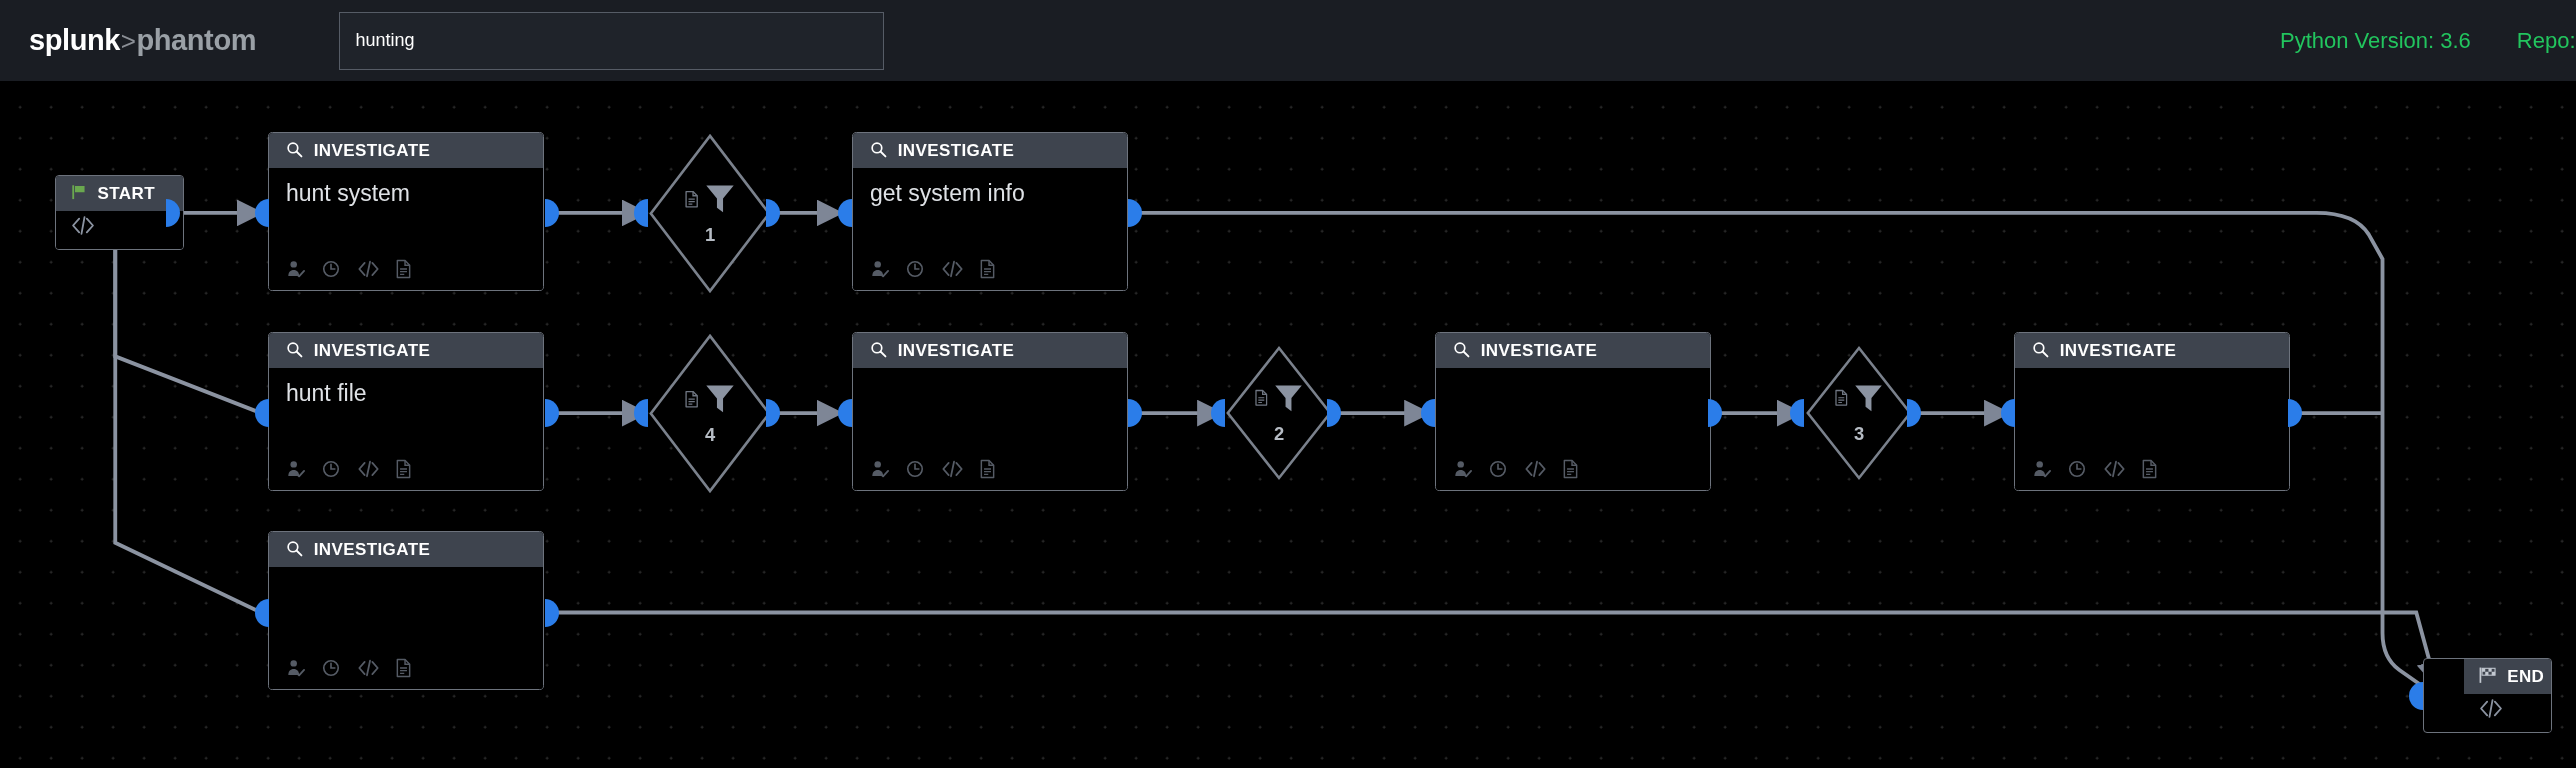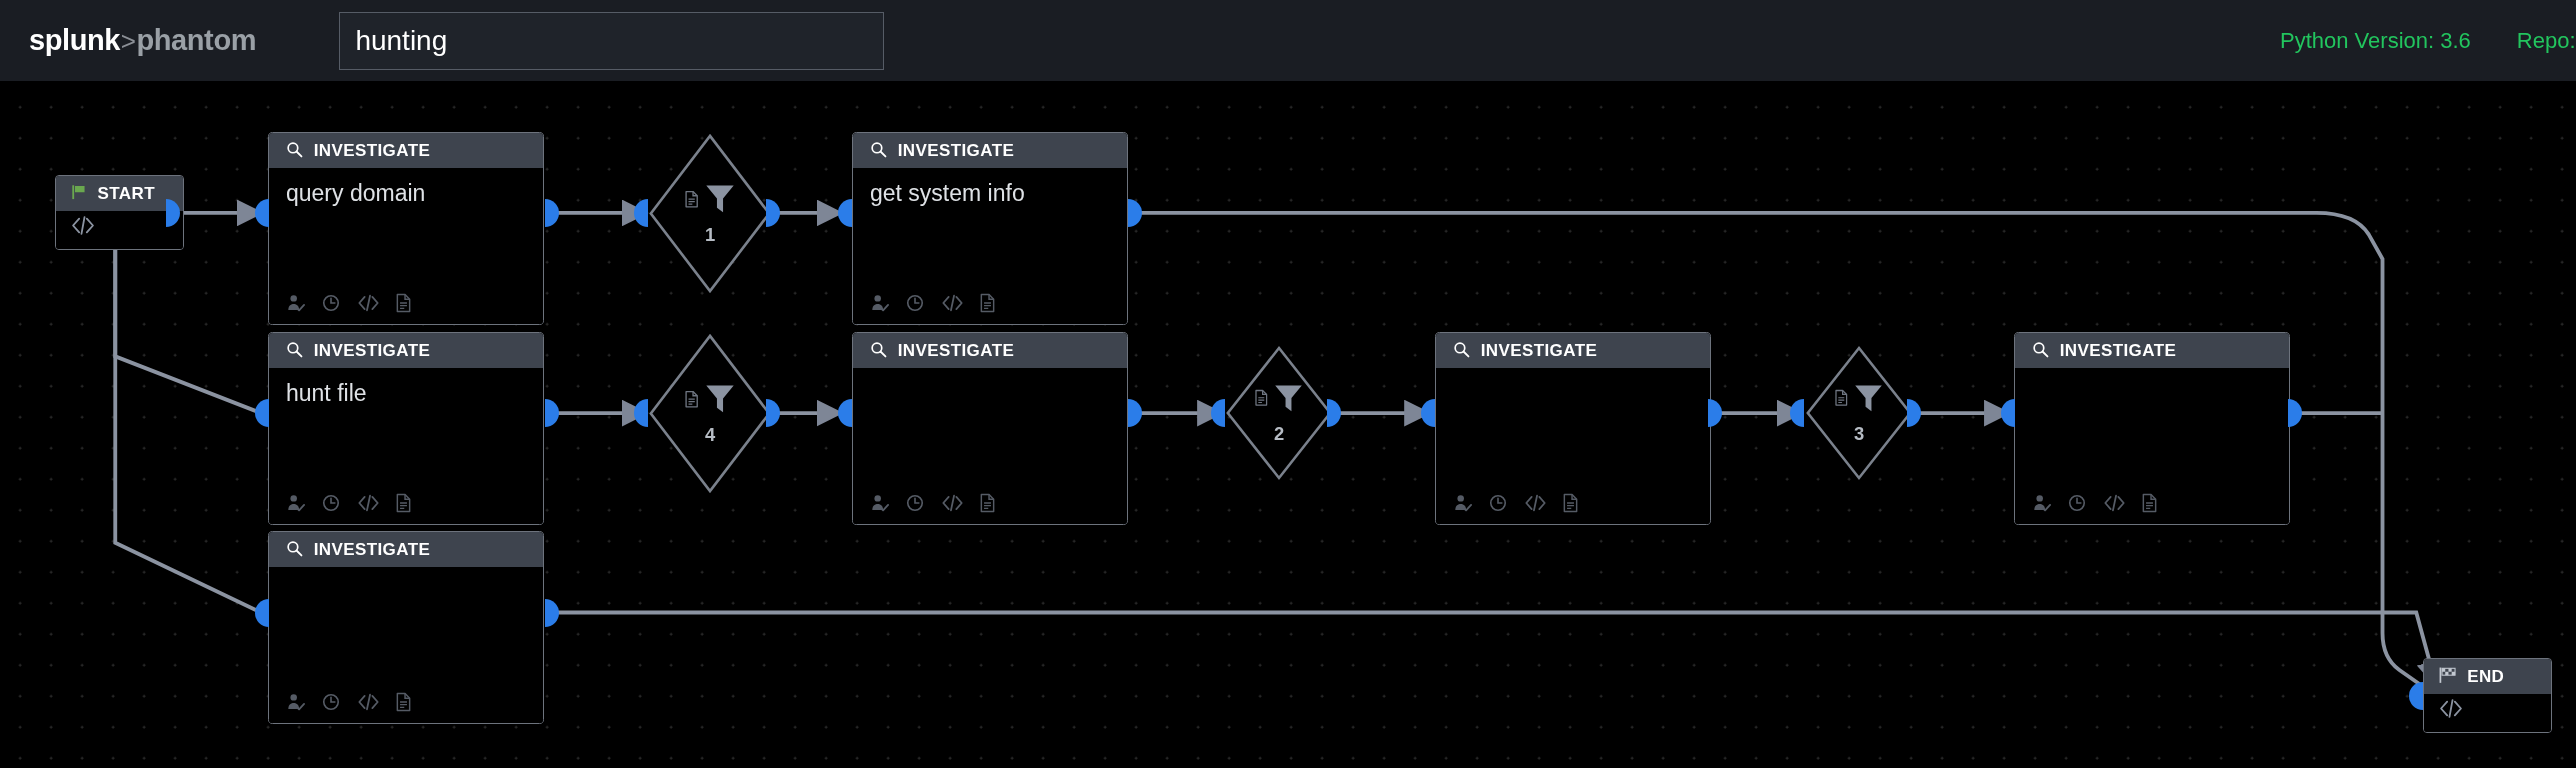--- a/index.html
+++ b/index.html
@@ -28,21 +28,21 @@
   #logo .sp { color: #ffffff; font-weight: bold; }
   #logo .gt { color: #8b8f96; font-weight: normal; font-size: 26px; padding: 0 0.8px; }
   #logo .ph { color: #9aa0a6; font-weight: bold; }
 
   #name-field {
     margin-left: 83px;
     width: 545px; height: 58px;
     background: #1f232a;
     border: 0.8px solid #565c66;
     color: #ffffff;
-    font-size: 28px;
+    font-size: 18px;
     font-family: "Liberation Sans", sans-serif;
     padding: 0 15.3px;
     outline: none;
   }
 
   #topbar-right {
     position: absolute; right: -46px; top: 0;
     height: 81px;
     display: flex; align-items: center; gap: 46px;
     white-space: nowrap;
@@ -97,21 +97,21 @@
     white-space: nowrap;
   }
   .node-icons {
     position: absolute;
     left: 17px; bottom: 10.7px;
     display: flex; align-items: flex-end; gap: 15.3px;
   }
   .node-icons svg { display: block; }
 
   
-  .action { width: 276px; height: 193px; }
+  .action { width: 276px; height: 159px; }
 
   
   .terminal { width: 129px; height: 75px; border-radius: 4px; }
   .terminal .node-head { height: 35px; padding-left: 14px; gap: 9.2px; }
   .terminal .node-head .hd-label { font-size: 17px; }
   .terminal .node-body { height: 40px; }
   .terminal .code {
     position: absolute; left: 14px; top: 3.1px;
   }
 
@@ -232,21 +232,21 @@
     <div class="node-head">
       <span>
         <svg width="17" height="17" viewBox="0 0 22 22">
           <circle cx="9" cy="9" r="6.2" stroke="#ffffff" stroke-width="2.2" fill="none"></circle>
           <path d="M13.6 13.6 L20 20" stroke="#ffffff" stroke-width="2.4" stroke-linecap="round"></path>
         </svg>
       </span>
       <span class="hd-label">INVESTIGATE</span>
     </div>
     <div class="node-body">
-      <div class="node-title">query domain</div>
+      <div class="node-title">hunt system</div>
       <div class="node-icons">
         <span>
           <svg width="20" height="20" viewBox="0 0 26 26">
             <circle cx="10" cy="7" r="4.2" fill="#555b65"></circle>
             <path d="M3 22 C3 16 7 14.2 10 14.2 C13 14.2 17 16 17 22 Z" fill="#555b65"></path>
             <path d="M14 19.5 L17 22.5 L23.5 15.5" stroke="#555b65" stroke-width="2.4" fill="none" stroke-linecap="round" stroke-linejoin="round"></path>
           </svg>
         </span>
         <span>
           <svg width="20" height="20" viewBox="0 0 26 26">
@@ -639,21 +639,21 @@
             <path d="M13 2 L13 8 L19 8" stroke="#555b65" stroke-width="1.9" fill="none"></path>
             <path d="M6.5 13 H15.5 M6.5 16.5 H15.5 M6.5 20 H12" stroke="#555b65" stroke-width="1.7"></path>
           </svg>
         </span>
       </div>
     </div>
   </div>
   <div class="port half-r" style="left:255px; top:518px;"></div>
   <div class="port half-l" style="left:545px; top:518px;"></div>
 
-  <div class="node terminal" style="left:2423px; top:577px;">
+  <div class="node terminal" style="left:2423px; top:577px;padding-left:40px;">
     <div class="node-head">
       <span>
         <svg width="20" height="18.4" viewBox="0 0 26 24">
           <rect x="2" y="2" width="2.2" height="20" fill="#c2c8d0"></rect>
           <rect x="5.2" y="3" width="17" height="9" fill="none" stroke="#c2c8d0" stroke-width="1.4"></rect>
           <rect x="5.2" y="3" width="4.2" height="4.5" fill="#c2c8d0"></rect>
           <rect x="13.6" y="3" width="4.2" height="4.5" fill="#c2c8d0"></rect>
           <rect x="9.4" y="7.5" width="4.2" height="4.5" fill="#c2c8d0"></rect>
           <rect x="17.8" y="7.5" width="4.4" height="4.5" fill="#c2c8d0"></rect>
         </svg>

